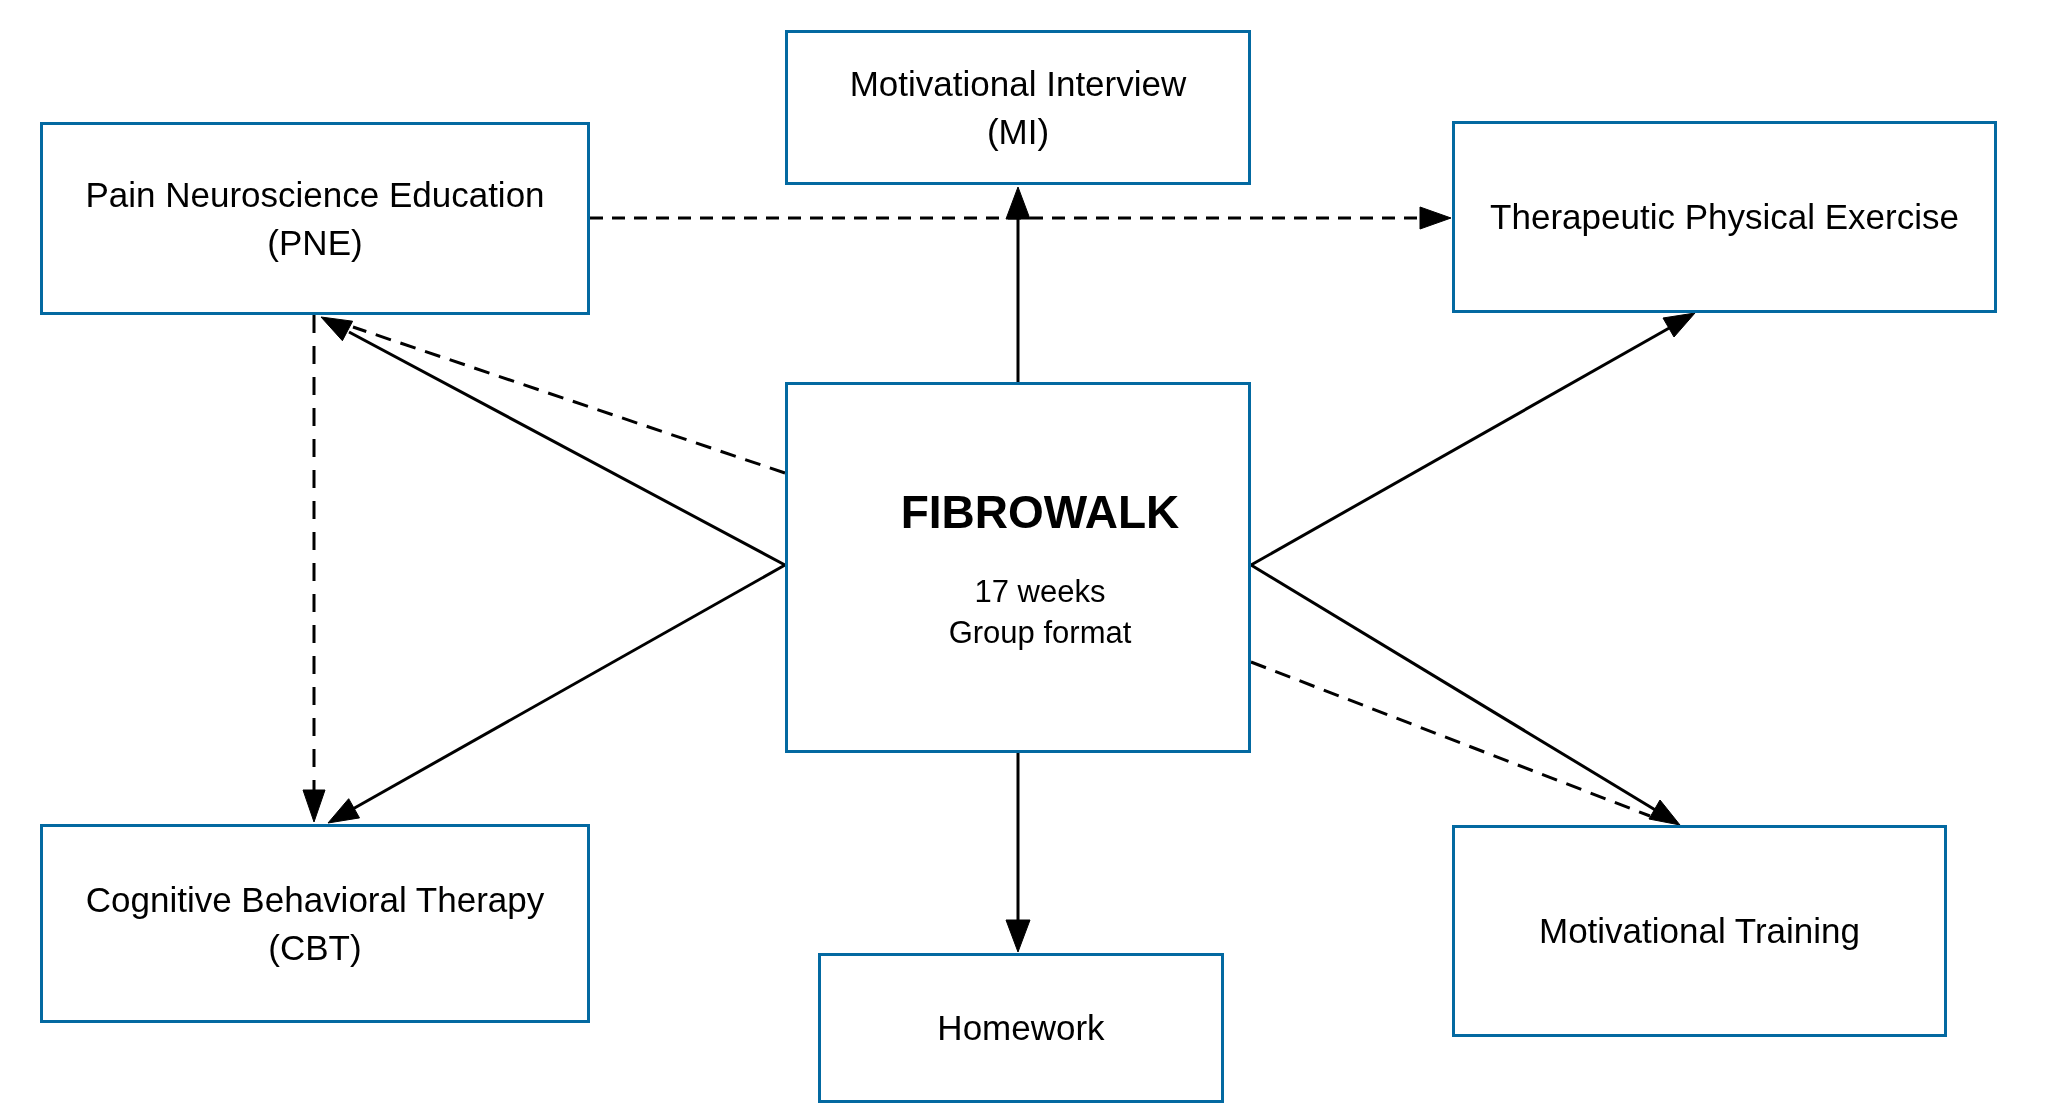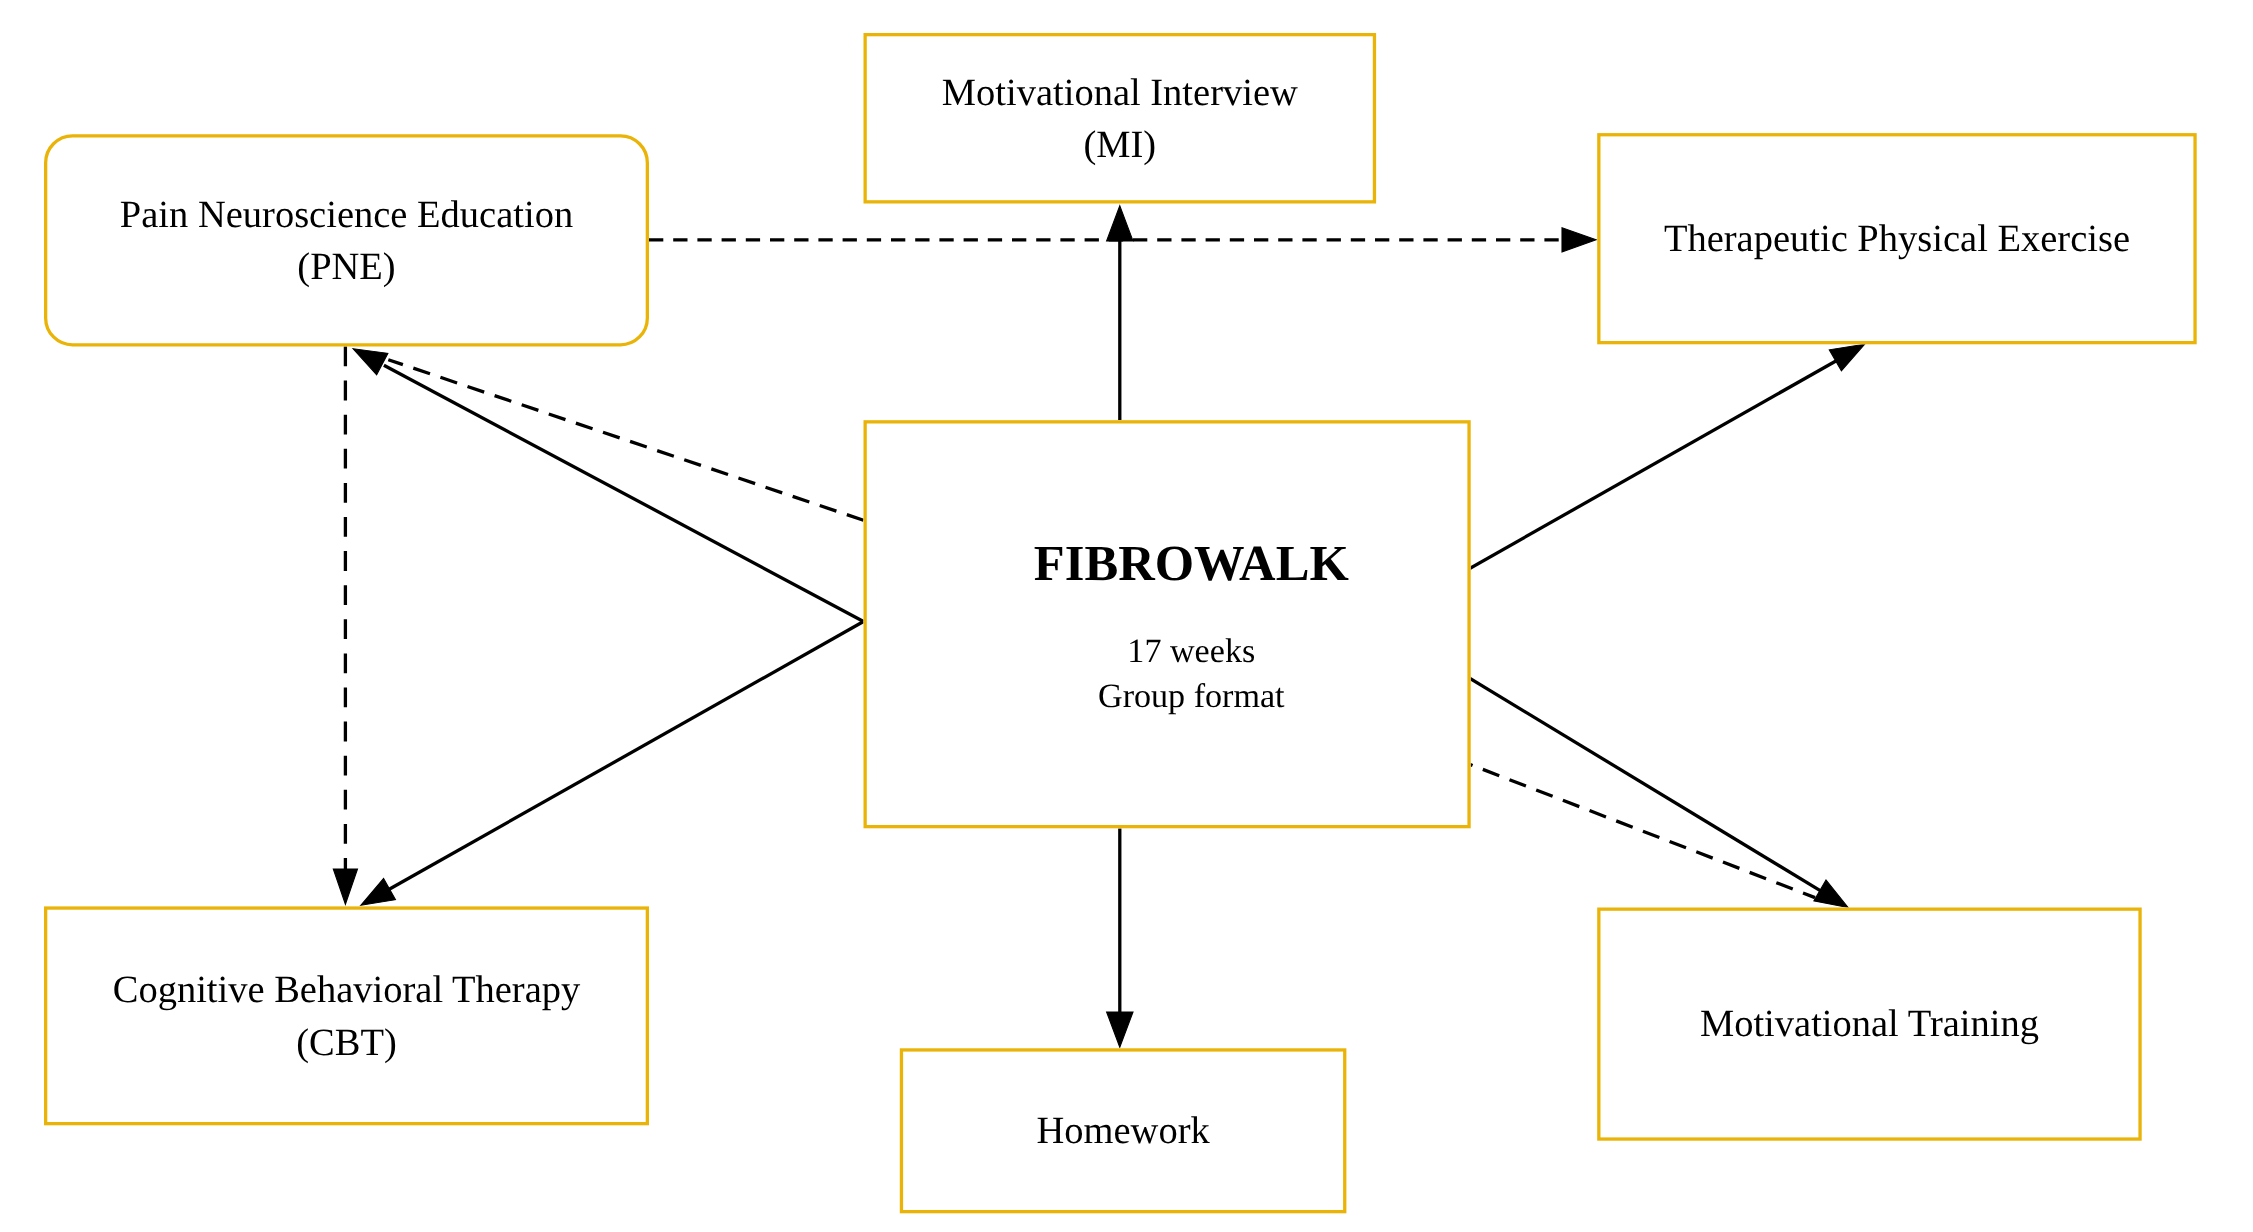--- a/index.html
+++ b/index.html
@@ -20,38 +20,37 @@
     position: absolute;
     left: 0;
     top: 0;
     width: 2048px;
     height: 1120px;
   }
   .node {
     position: absolute;
     box-sizing: border-box;
     background: #ffffff;
-    border: 3px solid #eab308;
+    border: 3px solid #0369a1;
     display: flex;
     flex-direction: column;
     align-items: center;
     justify-content: center;
     text-align: center;
     font-size: 35px;
     line-height: 1.36;
     color: #000000;
-    font-family: Liberation Serif, serif;
   }
   .node .label-line { white-space: nowrap; }
 
   
-  #node-pne         { left: 40px;   top: 122px; width: 550px; height: 193px; border-radius: 26px; }
+  #node-pne         { left: 40px;   top: 122px; width: 550px; height: 193px; }
   #node-mi          { left: 785px;  top: 30px;  width: 466px; height: 155px; }
   #node-tpe         { left: 1452px; top: 121px; width: 545px; height: 192px; }
-  #node-fibrowalk   { left: 785px;  top: 382px; width: 552px; height: 371px; padding-left: 44px; }
+  #node-fibrowalk   { left: 785px;  top: 382px; width: 466px; height: 371px; padding-left: 44px; }
   #node-cbt         { left: 40px;   top: 824px; width: 550px; height: 199px; }
   #node-homework    { left: 818px;  top: 953px; width: 406px; height: 150px; }
   #node-mindfulness { left: 1452px; top: 825px; width: 495px; height: 212px; }
 
   .fibrowalk-title {
     font-size: 46px;
     font-weight: bold;
     margin-bottom: 28px;
     white-space: nowrap;
   }

